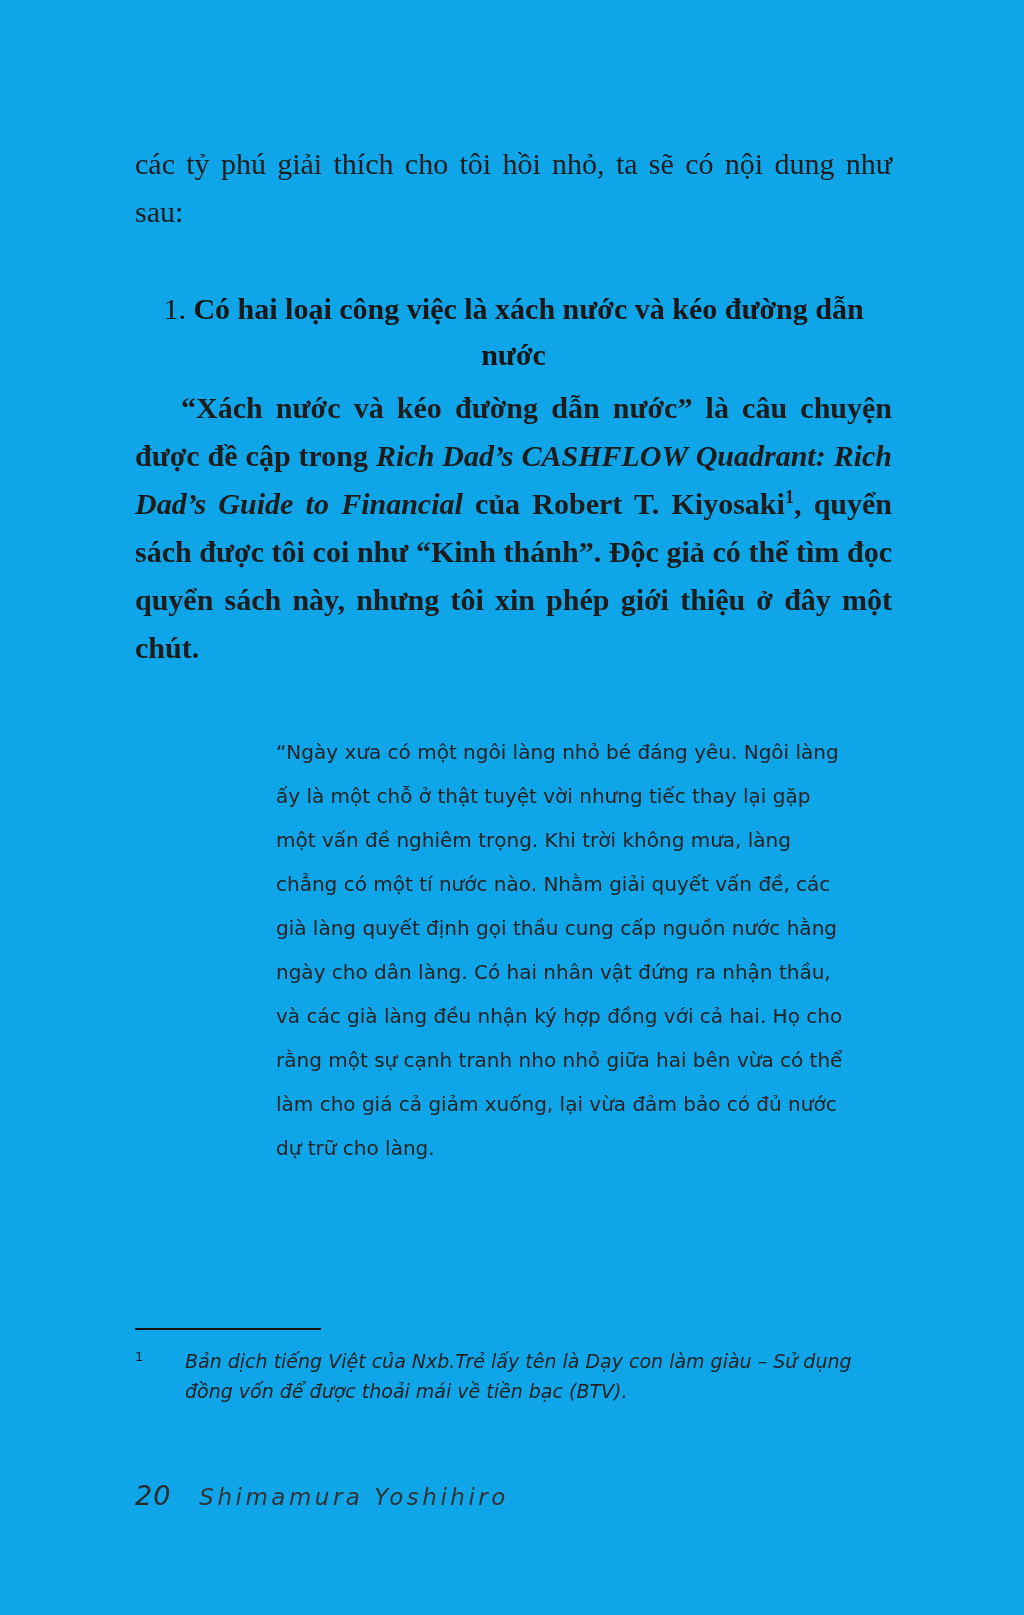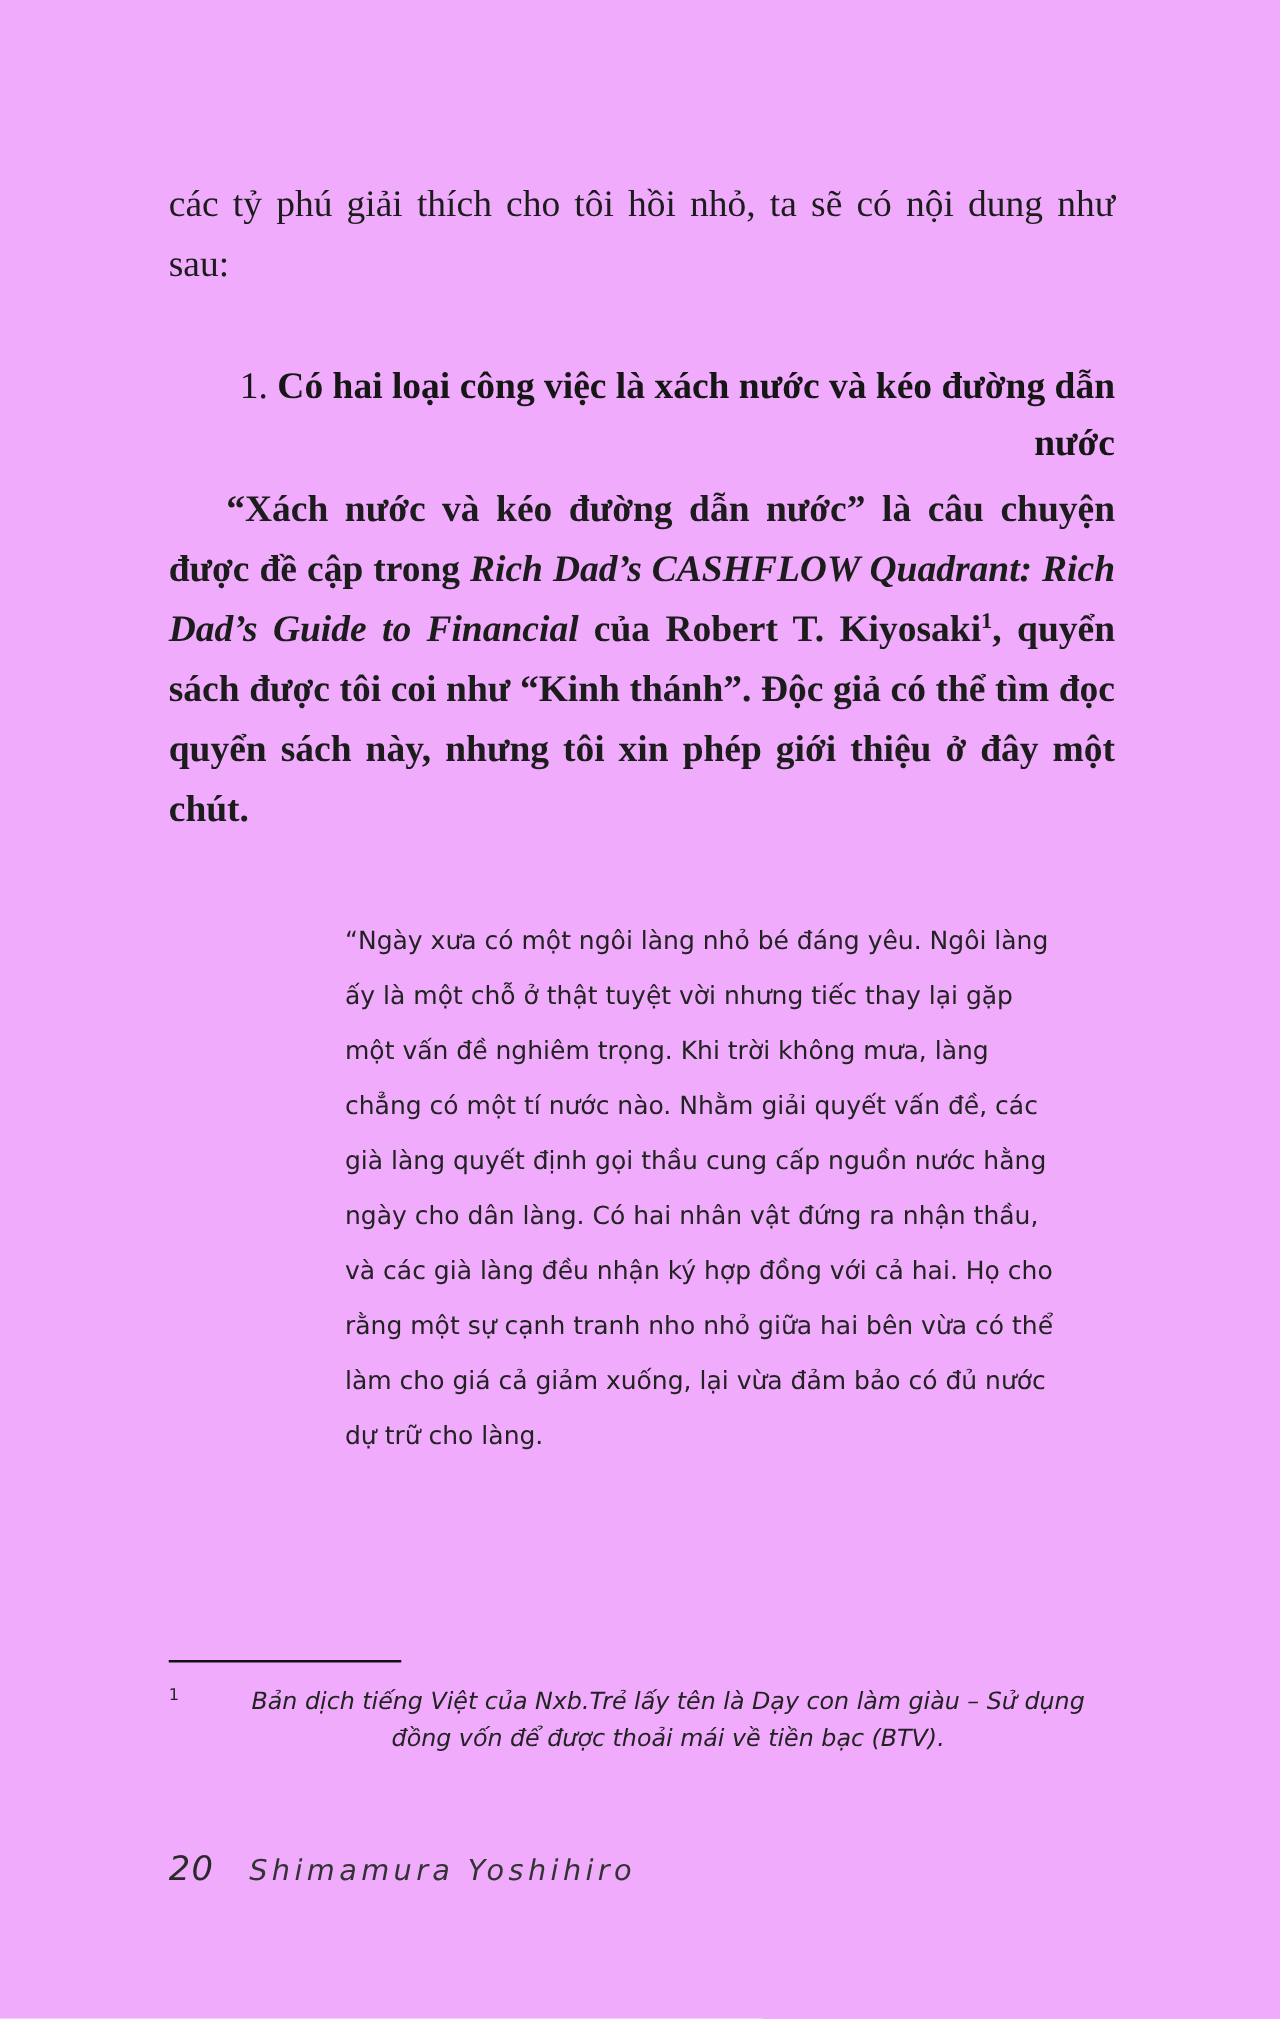--- a/index.html
+++ b/index.html
@@ -4,21 +4,21 @@
 <style>
   html, body {
     margin: 0;
     padding: 0;
     background: #ffffff;
   }
   .page {
     position: relative;
     width: 1024px;
     height: 1615px;
-    background: #f0abfc;
+    background: #0ea5e9;
     color: #1c1c1c;
     overflow: hidden;
     box-sizing: border-box;
   }
   .content {
     position: absolute;
     left: 135px;
     right: 132px;
     top: 140px;
   }
@@ -30,21 +30,21 @@
     color: #1c1c1c;
   }
   .intro-para {
     margin: 0 0 50px 0;
   }
   .section-heading {
     font-family: "Liberation Serif", "DejaVu Serif", serif;
     font-size: 30px;
     line-height: 46px;
     margin: 0 0 6px 0;
-    text-align: right;
+    text-align: center;
     color: #161616;
   }
   .section-heading .h-num { font-weight: 400; }
   .section-heading .h-title { font-weight: 700; }
   .body-para {
     margin: 0;
     text-indent: 46px;
     font-weight: bold;
   }
   .italic { font-style: italic; }
@@ -82,21 +82,21 @@
     display: flex;
     align-items: flex-start;
   }
   .footnote-marker {
     width: 50px;
     flex: 0 0 50px;
     font-size: 13px;
     line-height: 22px;
     vertical-align: super;
   }
-  .footnote-text { flex: 1; text-align: center; }
+  .footnote-text { flex: 1; }
   .page-footer {
     position: absolute;
     left: 135px;
     top: 1480px;
     display: flex;
     align-items: baseline;
     font-family: "DejaVu Sans", "Liberation Sans", sans-serif;
     color: #2a2a2a;
     font-style: italic;
   }

